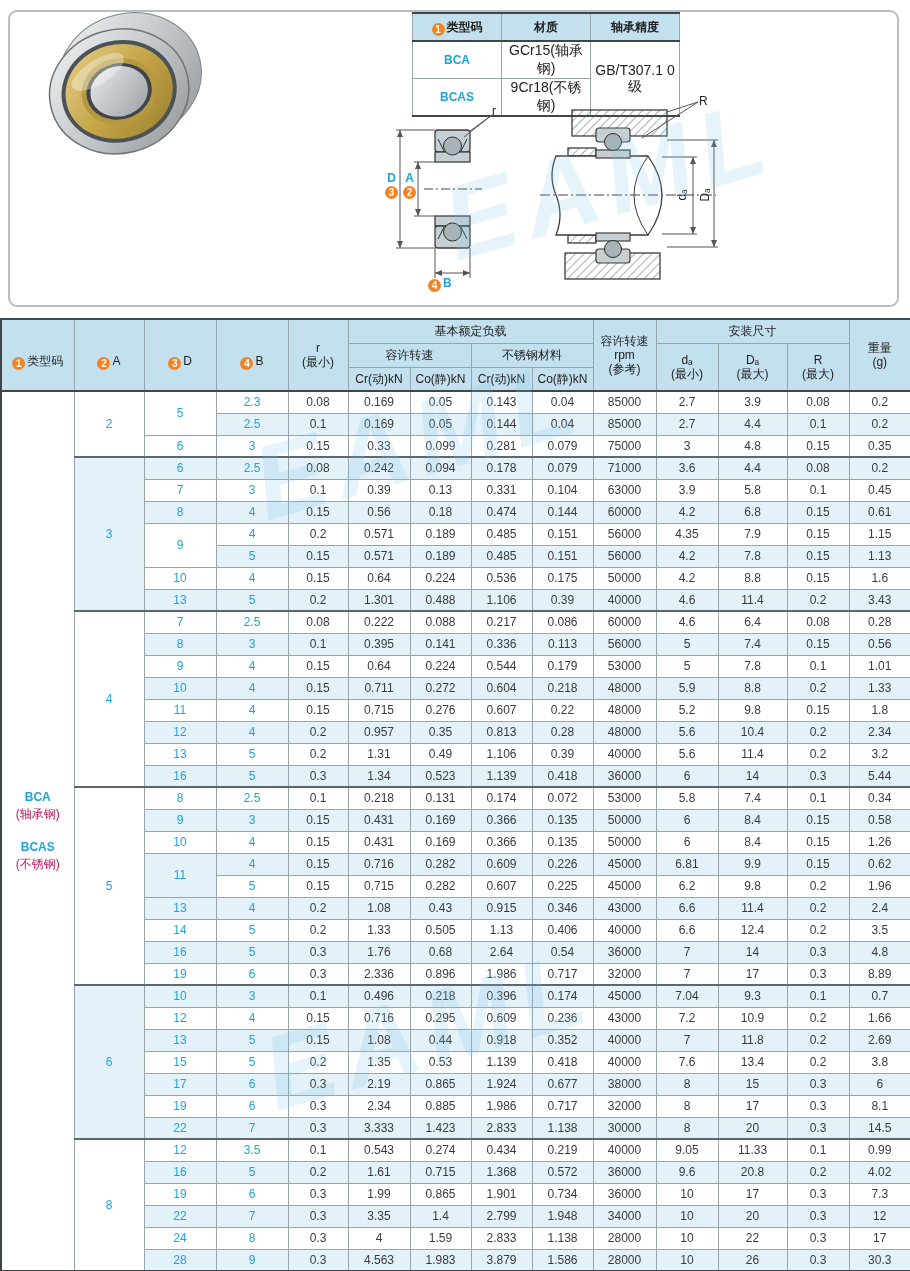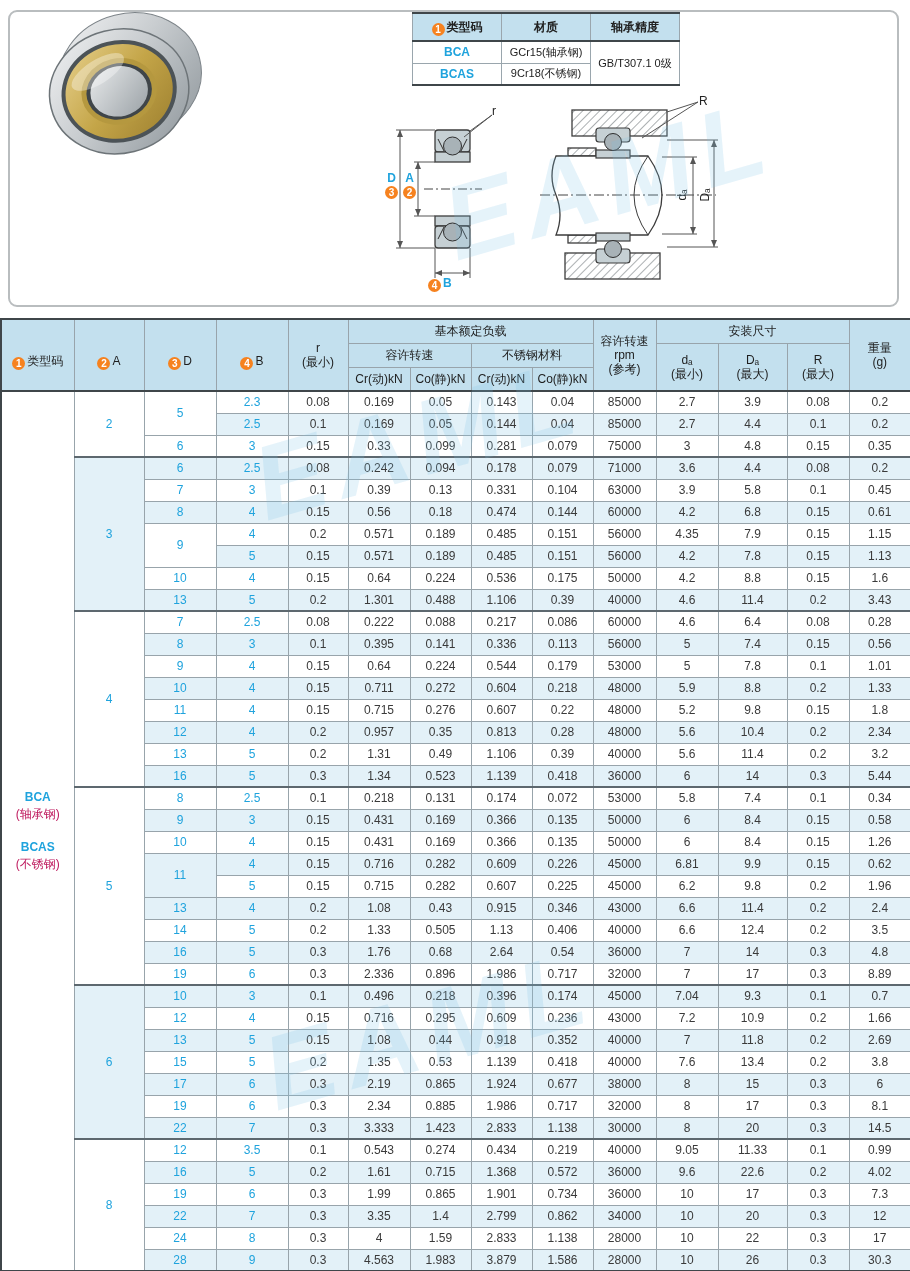--- a/index.html
+++ b/index.html
@@ -15,21 +15,21 @@
 
   
   .info-table { position:absolute; left:412px; top:12px; border-collapse:collapse;
                 table-layout:fixed; font-size:12px; text-align:center;
                 border-top:2px solid #3f464a; border-bottom:2px solid #3f464a; }
   .info-table col { width:89px; }
   .info-table th, .info-table td { border:1px solid #9aa6ad; height:22px; vertical-align:middle; }
   .info-table thead th { background:#c3e0ee; height:28px; font-weight:bold; color:#222;
                          border-bottom:2px solid #3f464a; }
   .info-table .code-val { color:#1fa3dd; font-weight:bold; }
-  .info-table .mat-val { font-size:11px; color:#222; }
+  .info-table .mat-val { font-size:14px; color:#222; }
 
   
   .ncirc { display:inline-flex; width:13px; height:13px; border-radius:50%; background:#f6821f;
            color:#fff; font-size:10px; line-height:13px; align-items:center; justify-content:center;
            margin-right:2px; vertical-align:-2px; font-weight:bold; }
 
   
   .diag-label { position:absolute; font-size:12px; color:#222; }
   .diag-label .blue-letter { color:#1fa3dd; font-weight:bold; }
   .vstack { display:flex; flex-direction:column; align-items:center; line-height:13px; }
@@ -789,21 +789,21 @@
         <tr class="alt">
           <td class="blue">16</td>
           <td class="blue">5</td>
           <td>0.2</td>
           <td>1.61</td>
           <td>0.715</td>
           <td>1.368</td>
           <td>0.572</td>
           <td>36000</td>
           <td>9.6</td>
-          <td>22.6</td>
+          <td>20.8</td>
           <td>0.2</td>
           <td>4.02</td>
         </tr>
         <tr class="">
           <td class="blue">19</td>
           <td class="blue">6</td>
           <td>0.3</td>
           <td>1.99</td>
           <td>0.865</td>
           <td>1.901</td>
@@ -814,21 +814,21 @@
           <td>0.3</td>
           <td>7.3</td>
         </tr>
         <tr class="alt">
           <td class="blue">22</td>
           <td class="blue">7</td>
           <td>0.3</td>
           <td>3.35</td>
           <td>1.4</td>
           <td>2.799</td>
-          <td>0.862</td>
+          <td>1.948</td>
           <td>34000</td>
           <td>10</td>
           <td>20</td>
           <td>0.3</td>
           <td>12</td>
         </tr>
         <tr class="">
           <td class="blue">24</td>
           <td class="blue">8</td>
           <td>0.3</td>

